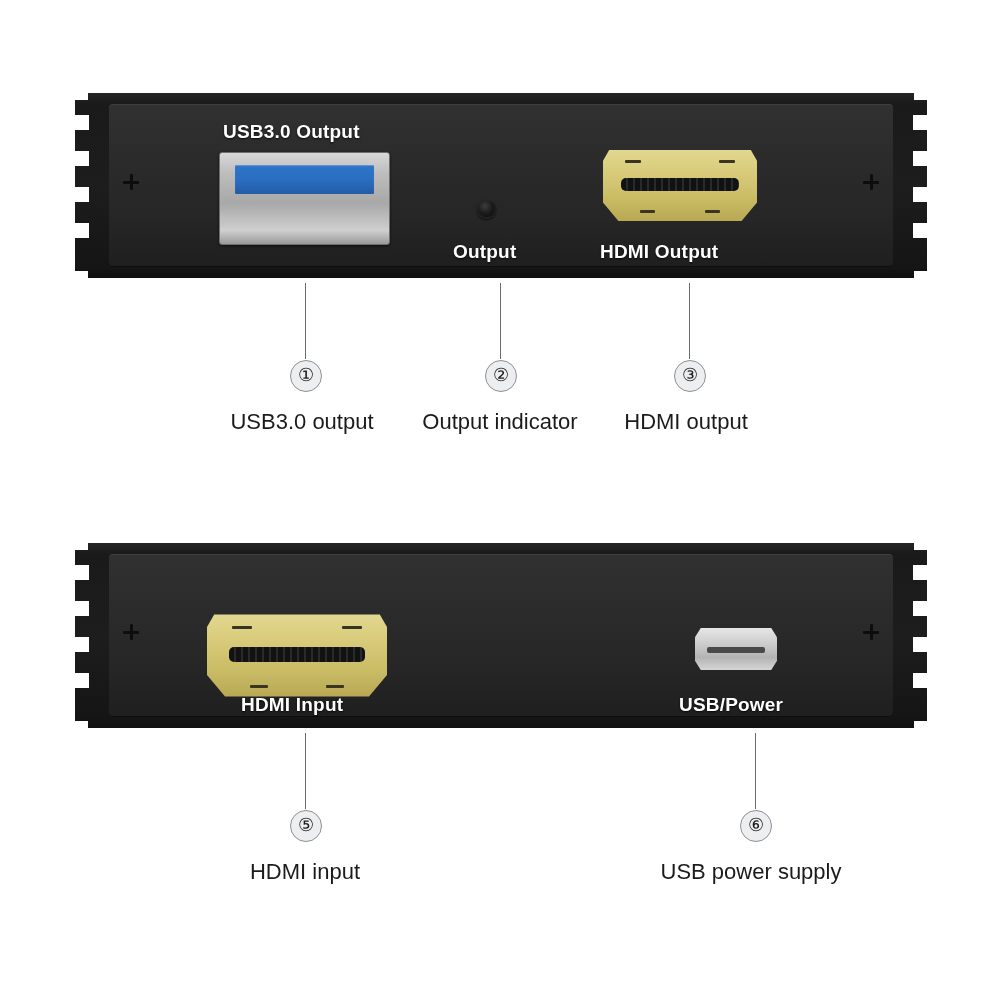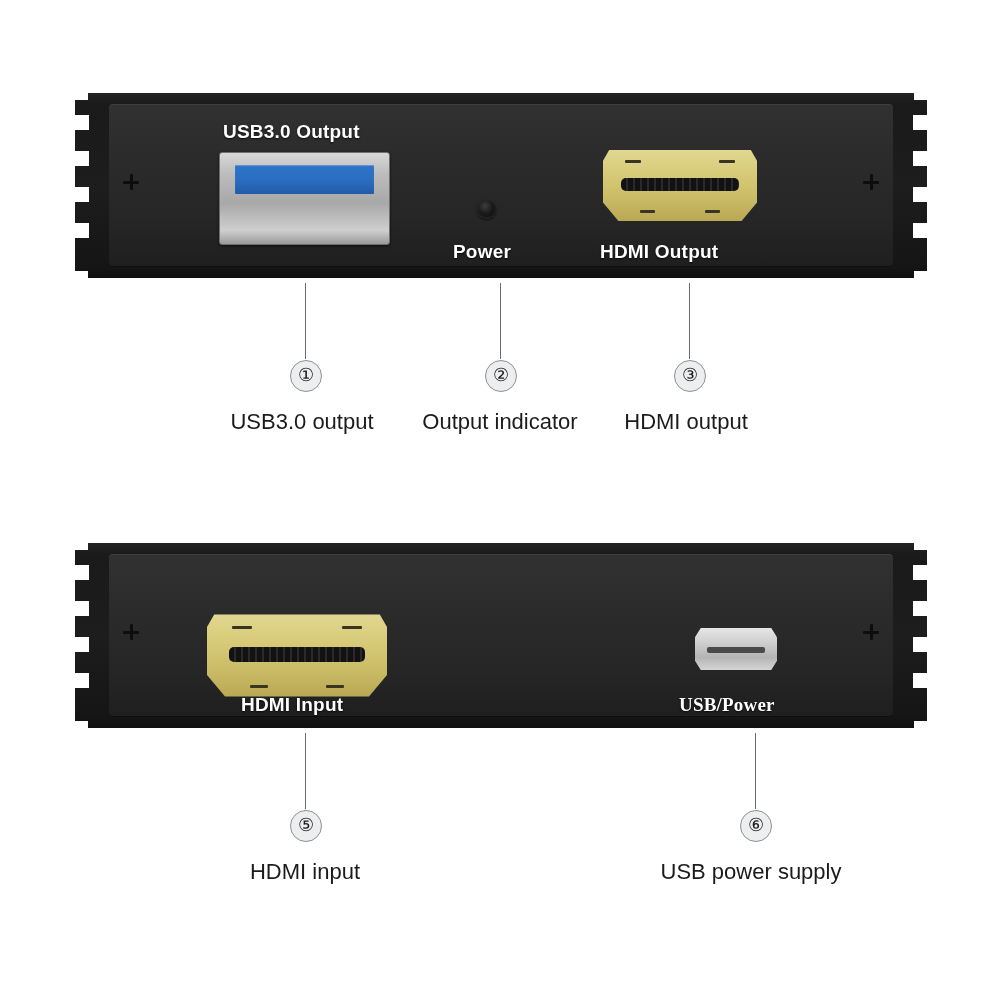--- a/index.html
+++ b/index.html
@@ -245,21 +245,21 @@
 
   <div class="screw" style="left:47px; top:80px;"></div>
   <div class="screw" style="right:47px; top:80px;"></div>
 
   <div class="port-label" style="left:148px; top:28px;">USB3.0 Output</div>
   <div class="usb3-port" style="left:144px; top:59px; width:169px; height:91px;">
     <div class="blue-tongue"></div>
   </div>
 
   <div class="power-led" style="left:402px; top:107px;"></div>
-  <div class="port-label" style="left:378px; top:148px;">Power</div>
+  <div class="port-label" style="left:378px; top:148px;">Output</div>
 
   <div class="hdmi-port" style="left:528px; top:54px; width:154px; height:77px;">
     <div class="seam-top s1"></div>
       <div class="seam-top s2"></div>
     <div class="pin-channel"></div>
     <div class="seam-bot s1"></div>
       <div class="seam-bot s2"></div>
   </div>
   <div class="port-label" style="left:525px; top:148px;">HDMI Output</div>
 </div>
@@ -306,21 +306,21 @@
       <div class="seam-top s2"></div>
     <div class="pin-channel"></div>
     <div class="seam-bot s1"></div>
       <div class="seam-bot s2"></div>
   </div>
   <div class="port-label" style="left:166px; top:151px;">HDMI Input</div>
 
   <div class="microusb-port" style="left:620px; top:85px; width:82px; height:42px;">
     <div class="slot"></div>
   </div>
-  <div class="port-label" style="left:604px; top:151px;font-family:Liberation Serif, serif;">USB/Power</div>
+  <div class="port-label" style="left:604px; top:151px;">USB/Power</div>
 </div>
 
 <div class="leader" style="left:305px; top:733px; height:76px;"></div>
 <div class="callout-circle" style="left:305px; top:810px;">⑤</div>
 <div class="callout-caption" style="left:305px; top:859px;">HDMI input</div>
 
 <div class="leader" style="left:755px; top:733px; height:76px;"></div>
 <div class="callout-circle" style="left:755px; top:810px;">⑥</div>
 <div class="callout-caption" style="left:751px; top:859px;">USB power supply</div>
 

